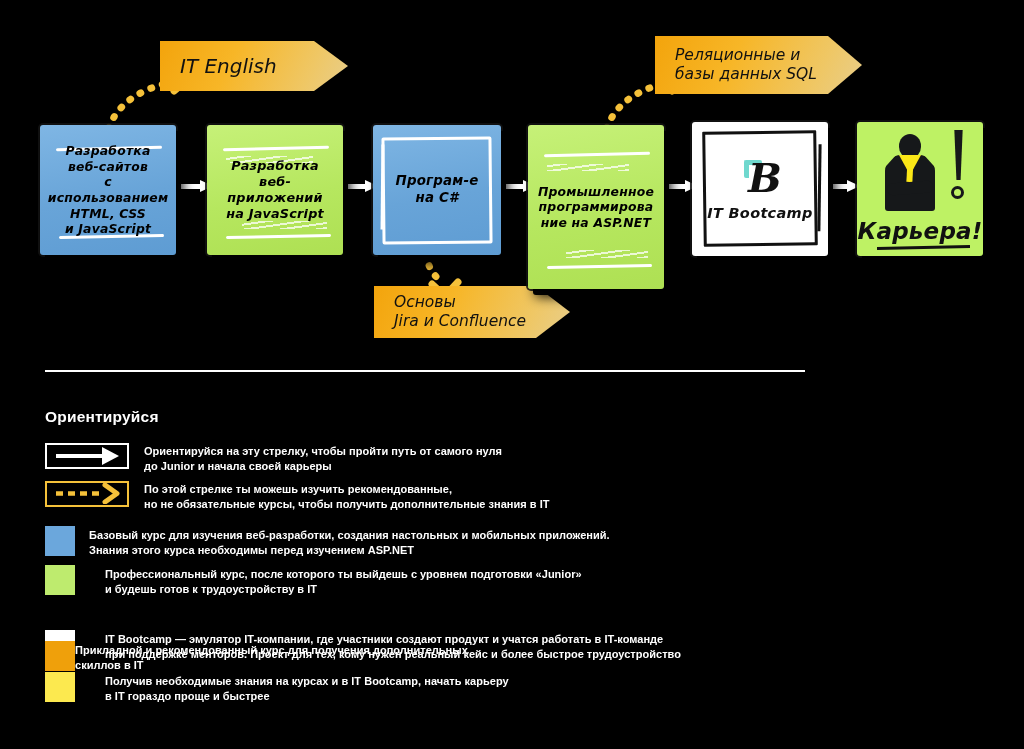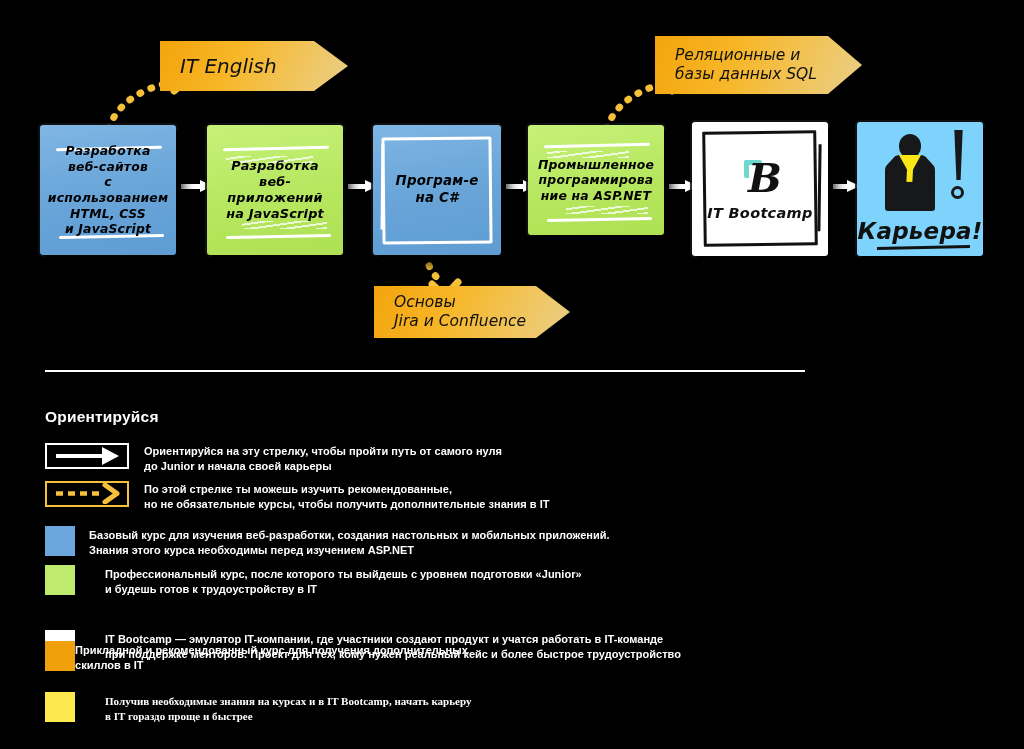--- a/index.html
+++ b/index.html
@@ -37,21 +37,21 @@
     background:repeating-linear-gradient(-8deg,#fff 0 2px,transparent 2px 5px);}
   
   .frame{position:absolute;z-index:2;left:7%;top:9%;right:7%;bottom:9%;
     border:3px solid #fff;border-radius:2px;transform:rotate(-.6deg);}
   .frame:after{content:"";position:absolute;left:-4px;top:4px;width:3px;height:84%;
     background:#fff;transform:rotate(1.2deg);}
 
   .card.blue{background:linear-gradient(170deg,#7FB6E4 0%,#68A4D8 55%,#5E9CD3 100%);}
   .card.green{background:linear-gradient(170deg,#C6F178 0%,#B6E75F 55%,#AEE053 100%);}
   .card.white{background:#ffffff;}
-  .card.yellow{background:#7dd3fc;}
+  .card.yellow{background:#bef264;}
 
   
   .bc-frame{position:absolute;left:8%;top:7%;right:8%;bottom:7%;
      border:3px solid #111;border-radius:1px;transform:rotate(-.8deg);z-index:1;}
   .bc-frame:before{content:"";position:absolute;right:-7px;top:10%;width:3px;height:80%;
      background:#111;transform:rotate(1.6deg);}
   .bc-logo{position:relative;z-index:2;display:flex;flex-direction:column;
      align-items:center;justify-content:center;gap:1px;width:100%;}
   .bc-mark{position:relative;width:52px;height:46px;}
   .bc-b{position:absolute;left:14px;top:0;font-size:40px;line-height:40px;
@@ -198,21 +198,21 @@
 веб-приложений
 на JavaScript</div>
   </div>
 
   <div class="card blue" style="left:373px;top:125px;width:128px;height:130px;">
     <div class="frame"></div>
     <div class="ctext" style="font-size:13.4px;">Програм-е
 на C#</div>
   </div>
 
-  <div class="card green" style="left:528px;top:125px;width:136px;height:110px;">
+  <div class="card green" style="left:528px;top:125px;width:136px;height:164px;">
     <div class="mk top"></div>
     <div class="hatch" style="left:14%;right:26%;top:24%;height:7px;"></div>
     <div class="hatch" style="left:28%;right:12%;bottom:19%;height:8px;"></div>
     <div class="mk bot"></div>
     <div class="ctext" style="font-size:12.4px;">Промышленное
 программирова
 ние на ASP.NET</div>
   </div>
 
   <div class="card white" style="left:692px;top:122px;width:136px;height:134px;">
@@ -285,19 +285,19 @@
     <div class="lg-text" style="margin-left:30px;margin-top:2px;">IT Bootcamp — эмулятор IT-компании, где участники создают продукт и учатся работать в IT-команде
 при поддержке менторов. Проект для тех, кому нужен реальный кейс и более быстрое трудоустройство</div>
   </div>
 
   <div class="lg-row" style="left:45px;top:641px;width:760px;">
     <div class="swatch" style="background:#EFA00B;"></div>
     <div class="lg-text" style="margin-top:2px;">Прикладной и рекомендованный курс для получения дополнительных
 скиллов в IT</div>
   </div>
 
-  <div class="lg-row" style="left:45px;top:692px;width:760px;font-family:Liberation Serif, serif;">
+  <div class="lg-row" style="left:45px;top:672px;width:760px;">
     <div class="swatch" style="background:#FCE94F;"></div>
     <div class="lg-text" style="margin-left:30px;margin-top:2px;">Получив необходимые знания на курсах и в IT Bootcamp, начать карьеру
 в IT гораздо проще и быстрее</div>
   </div>
 
 </div>
 
 </body></html>

